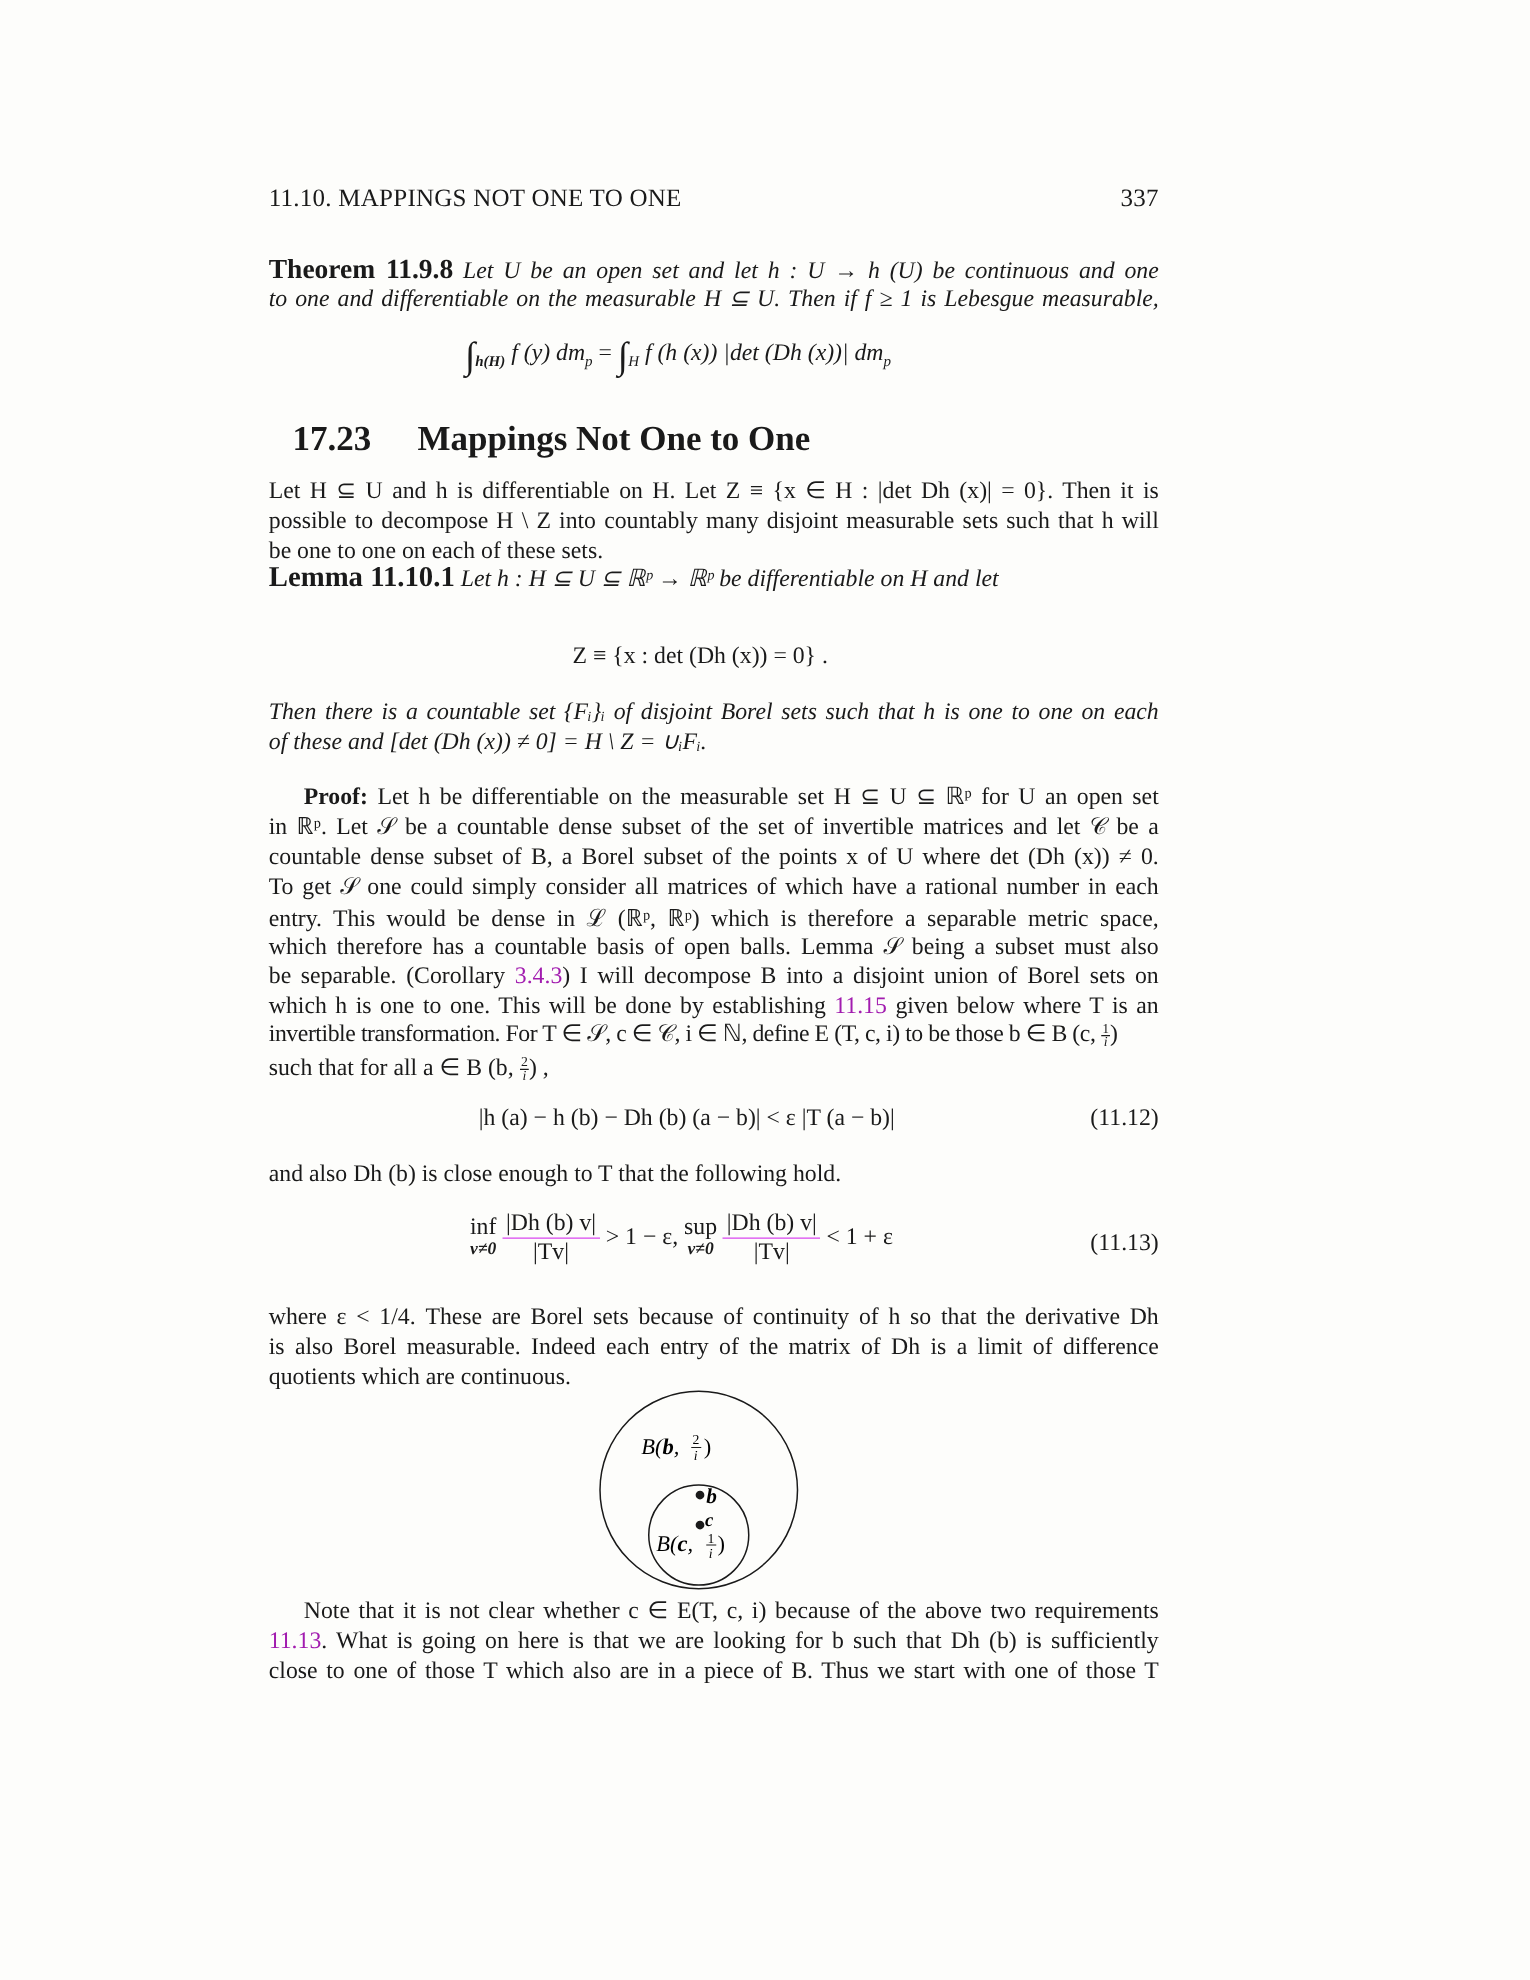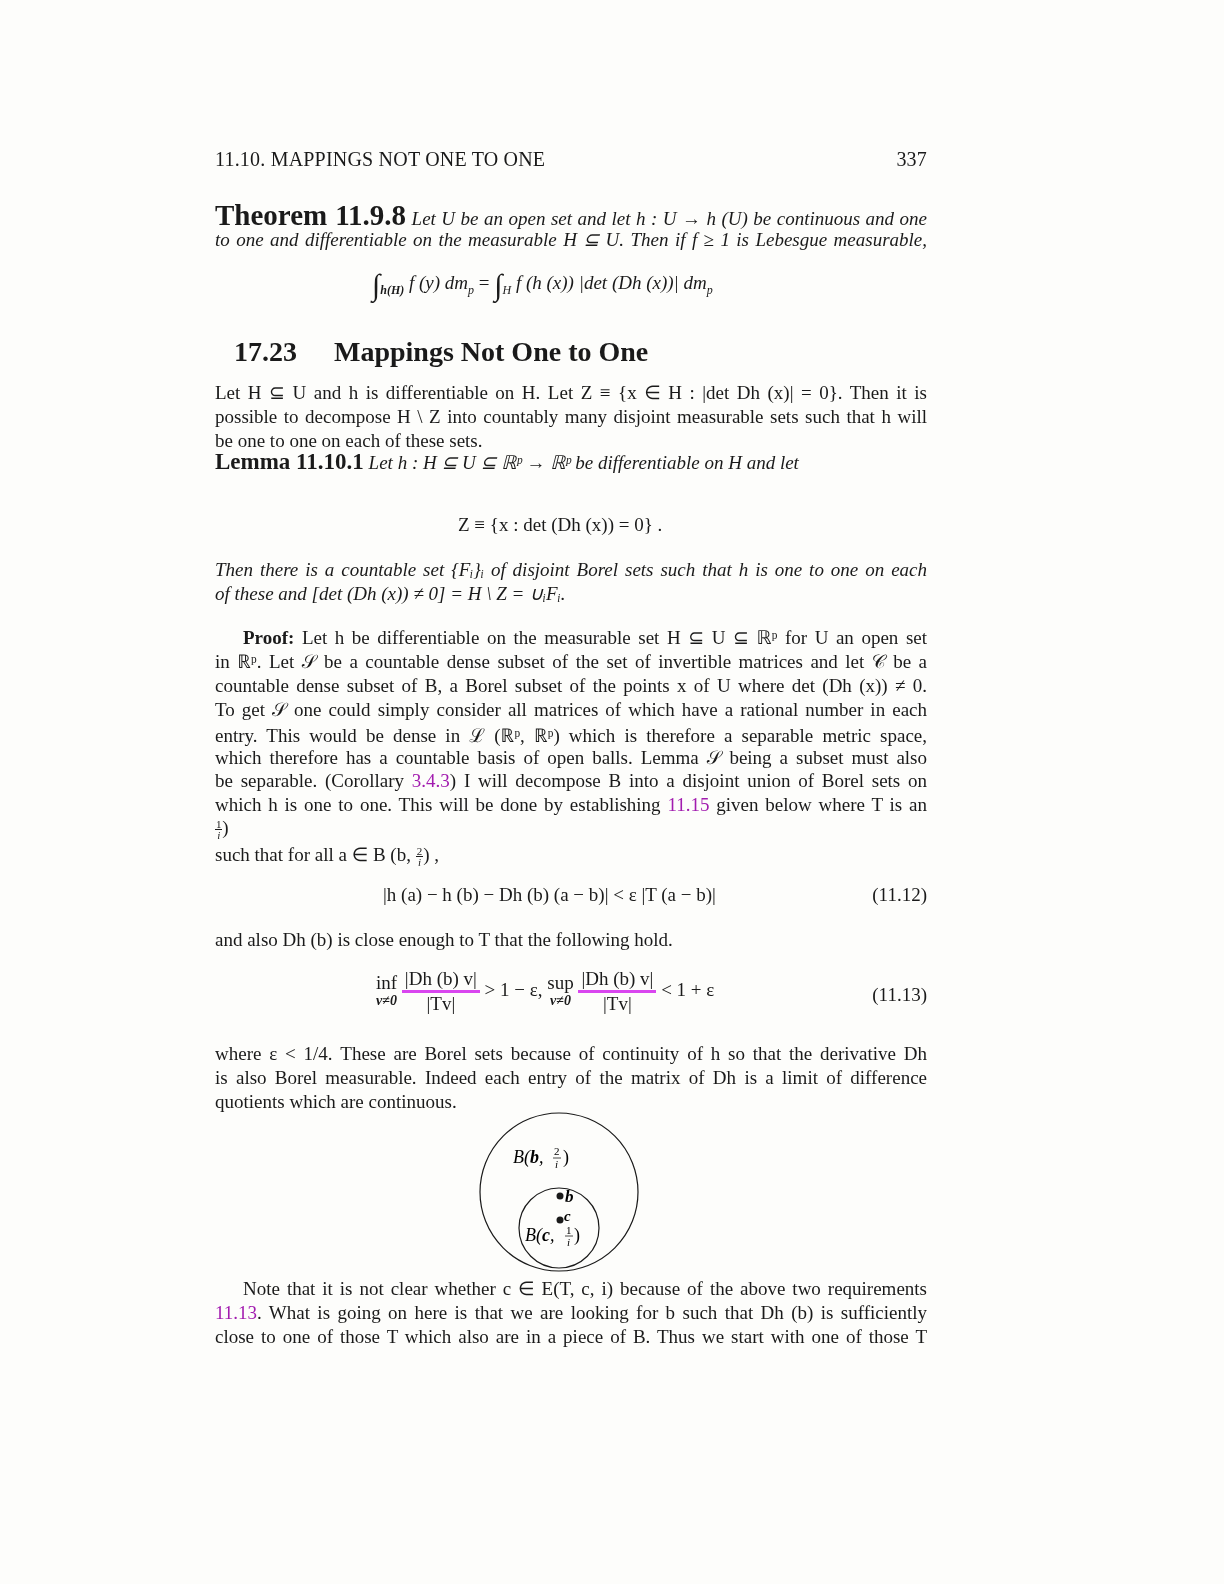--- a/index.html
+++ b/index.html
@@ -2,35 +2,35 @@
 <html><head>
 <meta charset="utf-8">
 <style>
   html, body { margin:0; padding:0; }
   body { width:1224px; height:1584px; background:#fdfdfb; position:relative; overflow:hidden;
          font-family:"Liberation Serif", serif; color:#1a1a1a; }
   .abs { position:absolute; }
   .runhead { top:148px; left:215px; width:712px; font-size:20px; display:flex; justify-content:space-between; letter-spacing:0.2px; }
   .line { position:absolute; left:215px; width:712px; font-size:19px; line-height:24px; white-space:nowrap; }
   .just { text-align:justify; text-align-last:justify; }
-  .thm-head { font-weight:bold; font-size:29px; }
+  .thm-head { font-weight:bold; font-size:22px; }
   .lem-head { font-weight:bold; font-size:23px; }
   .it { font-style:italic; }
   .b { font-weight:bold; }
   .bi { font-weight:bold; font-style:italic; }
   .sec { position:absolute; left:234px; top:336px; font-size:28px; font-weight:bold; }
   .sec .num { margin-right:30px; }
   .eq { position:absolute; font-size:19px; white-space:nowrap; }
   .eqnum { position:absolute; right:297px; font-size:19px; }
   .link { color:#a21caf; }
   .frac { display:inline-block; vertical-align:middle; text-align:center; font-size:11px; line-height:10px; }
   .frac span { display:block; }
   .frac .n { border-bottom:1px solid #1a1a1a; padding:0 1px; }
   .bigfrac { display:inline-block; vertical-align:middle; text-align:center; line-height:22px; }
-  .bigfrac .n { display:block; border-bottom:3px solid #d946ef; padding:0 3px; }
+  .bigfrac .n { display:block; border-bottom:1px solid #d946ef; padding:0 3px; }
   .bigfrac .d { display:block; }
   .op { display:inline-block; text-align:center; vertical-align:middle; line-height:18px; }
   .op .sub { display:block; font-size:14px; font-weight:bold; font-style:italic; }
   .integral { font-size:30px; vertical-align:-6px; }
   sub.s { font-size:12px; }
   svg text { font-family:"Liberation Serif", serif; }
 </style>
 </head>
 <body>
 
@@ -81,20 +81,21 @@
 <div class="line just" style="top:698px;">To get 𝒮 one could simply consider all matrices of which have a rational number in each</div>
 <div class="line just" style="top:724px;">entry. This would be dense in ℒ (ℝᵖ, ℝᵖ) which is therefore a separable metric space,</div>
 <div class="line just" style="top:746px;">which therefore has a countable basis of open balls. Lemma 𝒮 being a subset must also</div>
 <div class="line just" style="top:769px;">
   <span>be separable. (Corollary </span><span class="link">3.4.3</span><span>) I will decompose B into a disjoint union of Borel sets on</span>
 </div>
 <div class="line just" style="top:793px;">
   <span>which h is one to one. This will be done by establishing </span><span class="link">11.15</span><span> given below where T is an</span>
 </div>
 <div class="line" style="top:816px; letter-spacing:-0.35px;">
+  <span>invertible transformation. For T ∈ 𝒮, c ∈ 𝒞, i ∈ ℕ, define E (T, c, i) to be those b ∈ B (c,</span>
   <span class="frac"><span class="n">1</span><span class="d it">i</span></span><span>)</span>
 </div>
 <div class="line" style="top:843px;">
   <span>such that for all a ∈ B (b,</span>
   <span class="frac"><span class="n">2</span><span class="d it">i</span></span><span>) ,</span>
 </div>
 
 <div class="eq" style="top:884px; left:383px;">|h (a) − h (b) − Dh (b) (a − b)| &lt; ε |T (a − b)|</div>
 <div class="eqnum" style="top:884px;">(11.12)</div>
 

